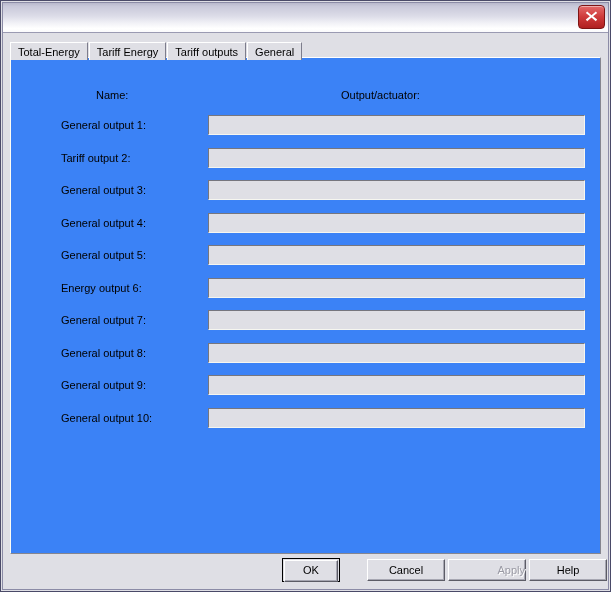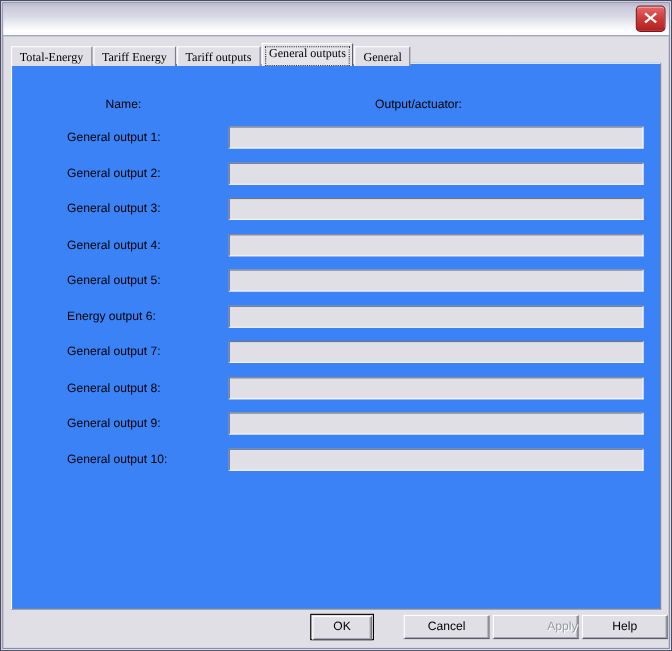--- a/index.html
+++ b/index.html
@@ -80,21 +80,20 @@
     background: #dfdfe5;
     border-top: 1px solid #ffffff;
     border-left: 1px solid #ffffff;
     border-right: 1px solid #7d7d8c;
     border-bottom: none;
     font-size: 11px;
     color: #000000;
     white-space: nowrap;
     cursor: pointer;
     position: relative;
-    font-family: Liberation Serif, serif;
   }
   .tab.selected {
     height: 21px;
     line-height: 19px;
     margin-top: -3px;
     padding: 0 6px;
     background: #e5e5ea;
     border-top: 1px solid #ffffff;
     border-left: 1px solid #ffffff;
     border-right: 1px solid #5e5e6e;
@@ -248,41 +247,37 @@
     <div id="tabstrip">
       <div class="tab">
         <span>Total-Energy</span>
       </div>
       <div class="tab">
         <span>Tariff Energy</span>
       </div>
       <div class="tab">
         <span>Tariff outputs</span>
       </div>
-      <div class="tab selected">
-        <span>General outputs</span>
-        <span class="focus-ring"></span>
-      </div>
       <div class="tab">
         <span>General</span>
       </div>
     </div>
 
     <div id="tabpanel">
 
       <div id="col-name">Name:</div>
       <div id="col-output">Output/actuator:</div>
 
       <div id="rows">
           <div class="row" style="top: 57px; width: 100%;">
             <div class="row-label">General output 1:</div>
             <input type="text" class="row-field" placeholder="" value="" style="">
           </div>
           <div class="row" style="top: 89.5px; width: 100%;">
-            <div class="row-label">General output 2:</div>
+            <div class="row-label">Tariff output 2:</div>
             <input type="text" class="row-field" placeholder="" value="" style="">
           </div>
           <div class="row" style="top: 122px; width: 100%;">
             <div class="row-label">General output 3:</div>
             <input type="text" class="row-field" placeholder="" value="" style="">
           </div>
           <div class="row" style="top: 154.5px; width: 100%;">
             <div class="row-label">General output 4:</div>
             <input type="text" class="row-field" placeholder="" value="" style="">
           </div>

